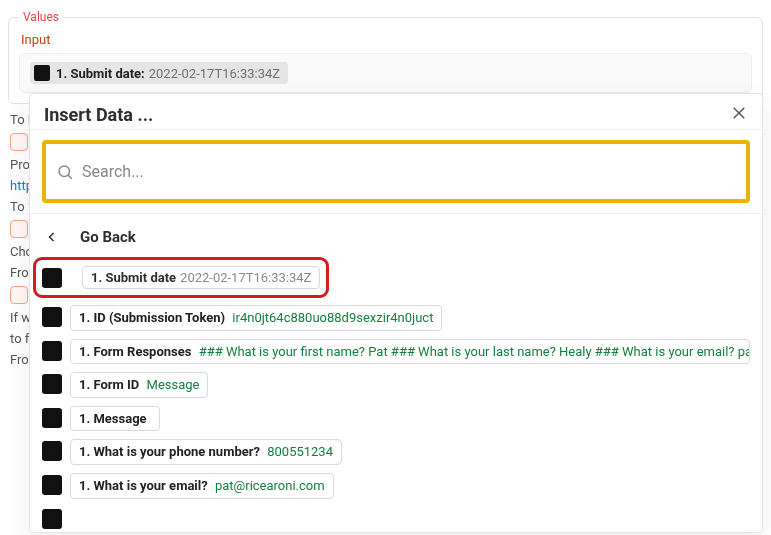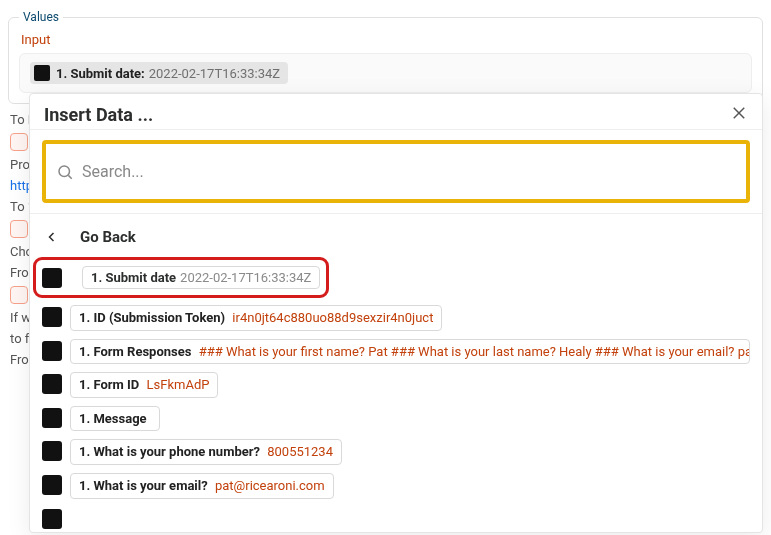--- a/index.html
+++ b/index.html
@@ -1,21 +1,21 @@
 <!DOCTYPE html>
 <html><head>
 <meta charset="utf-8">
 <style>
   * { box-sizing: border-box; margin: 0; padding: 0; font-family: -apple-system, BlinkMacSystemFont, "Segoe UI", Roboto, Helvetica, Arial, sans-serif; }
   body { background: #fff; font-size: 14px; color: #2d2e2e; width: 771px; height: 535px; overflow: hidden; position: relative; }
 
   
   .bg-page { padding: 10px 8px; color: #616161; }
   .bg-fieldset { border: 1px solid #e0e0e0; border-radius: 6px; padding: 6px 10px 10px 10px; margin-bottom: 8px; }
-  .bg-legend { font-size: 12px; color: #0c4a6e; padding: 0 4px; }
+  .bg-legend { font-size: 12px; color: #ef4444; padding: 0 4px; }
   .bg-input-label { font-size: 13px; color: #c2410c; margin: 2px 0 6px 2px; }
   .pill-row { background: #fafafa; border: 1px solid #eee; border-radius: 6px; padding: 8px 10px; }
   .pill { display: inline-flex; align-items: center; background: #e5e5e5; border-radius: 4px; padding: 3px 8px 3px 4px; font-size: 13px; }
   .pill .sq { width: 16px; height: 16px; background: #111; border-radius: 2px; margin-right: 6px; display: inline-block; }
   .pill .lab { font-weight: 700; color: #222; }
   .pill .val { color: #707070; margin-left: 4px; }
   .bg-side { margin: 6px 2px; font-size: 13px; color: #555; }
   .bg-side .link { color: #1a73e8; }
   .bg-card { width: 18px; height: 18px; border: 1px solid #f7a18a; background: #fff6f3; border-radius: 4px; display: inline-block; vertical-align: middle; margin-right: 4px; }
 
@@ -33,21 +33,21 @@
   .search-input::placeholder { color: #888; }
 
   .go-back { display: flex; align-items: center; gap: 22px; padding: 14px 16px 6px 16px; font-weight: 700; font-size: 15px; color: #2d2e2e; cursor: pointer; }
   .go-back svg { width: 12px; height: 12px; stroke: #2d2e2e; stroke-width: 3; fill: none; }
 
   .items { padding: 6px 8px 10px 8px; }
   .item-row { display: flex; align-items: flex-start; padding: 4px 4px; }
   .sq-icon { width: 20px; height: 20px; background: #111; border-radius: 3px; flex-shrink: 0; margin-right: 8px; margin-top: 2px; }
   .chip { display: inline-block; border: 1px solid #d9d9d9; border-radius: 4px; padding: 4px 8px; font-size: 13px; color: #222; background: #fff; line-height: 1.2; }
   .chip .bold { font-weight: 700; color: #222; }
-  .chip .muted { color: #c2410c; margin-left: 4px; }
+  .chip .muted { color: #15803d; margin-left: 4px; }
   .row-highlight { outline: 3px solid #d41c1c; outline-offset: 0; border-radius: 6px; padding: 6px 6px; margin: 2px 0 6px -2px; display: inline-flex; align-items: center; gap: 12px; }
   .row-highlight .sq-icon { margin-top: 0; }
   .row-highlight .inner-chip { display: inline-flex; align-items: center; border: 1px solid #d9d9d9; border-radius: 4px; padding: 3px 8px; font-size: 13px; }
   .row-highlight .inner-chip .bold { font-weight: 700; }
   .row-highlight .inner-chip .muted { color: #8a8a8a; margin-left: 4px; }
   .multiline { max-width: 688px; white-space: nowrap; overflow: hidden; text-overflow: clip; }
 </style>
 </head>
 <body>
 
@@ -129,21 +129,21 @@
       <span class="chip multiline">
         <span class="bold">1. Form Responses</span>
         <span class="muted">### What is your first name? Pat ### What is your last name? Healy ### What is your email? pat@ricearoni</span>
       </span>
     </div>
 
     <div class="item-row">
       <span class="sq-icon"></span>
       <span class="chip">
         <span class="bold">1. Form ID</span>
-        <span class="muted">LsFkmAdP</span>
+        <span class="muted">Message</span>
       </span>
     </div>
 
     <div class="item-row">
       <span class="sq-icon"></span>
       <span class="chip">
         <span class="bold">1. Message</span>
         <span class="muted"></span>
       </span>
     </div>

